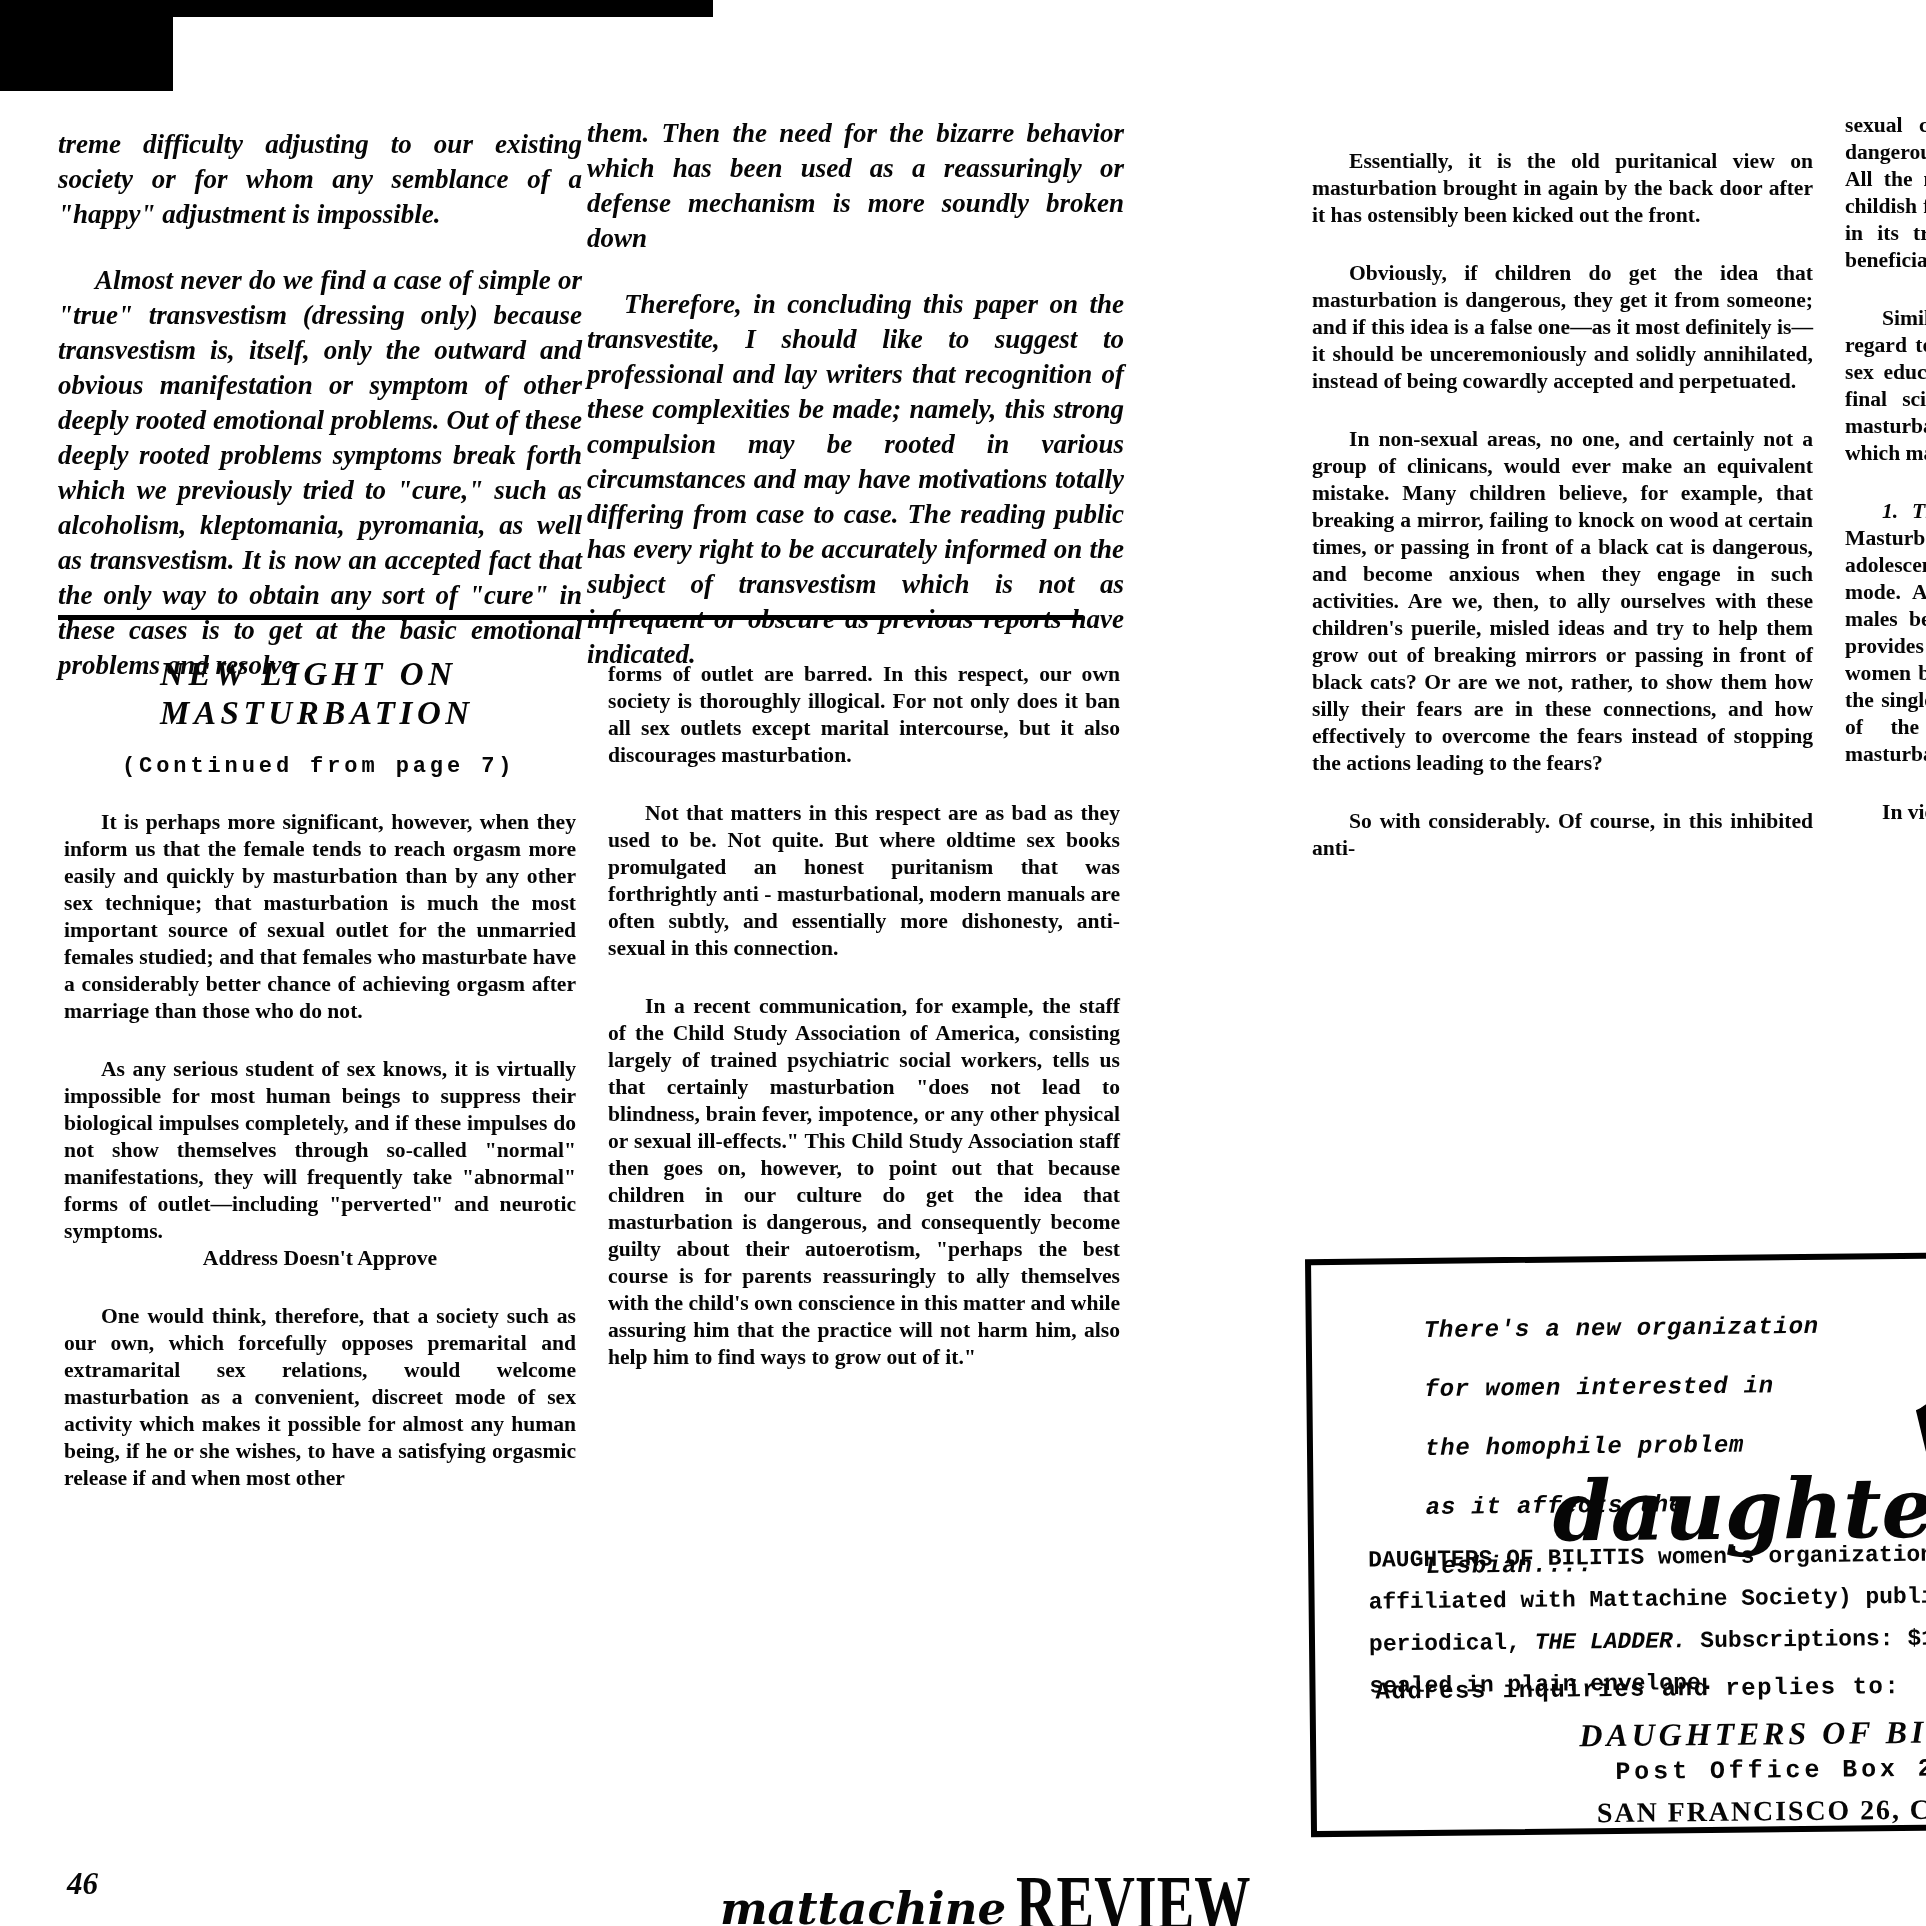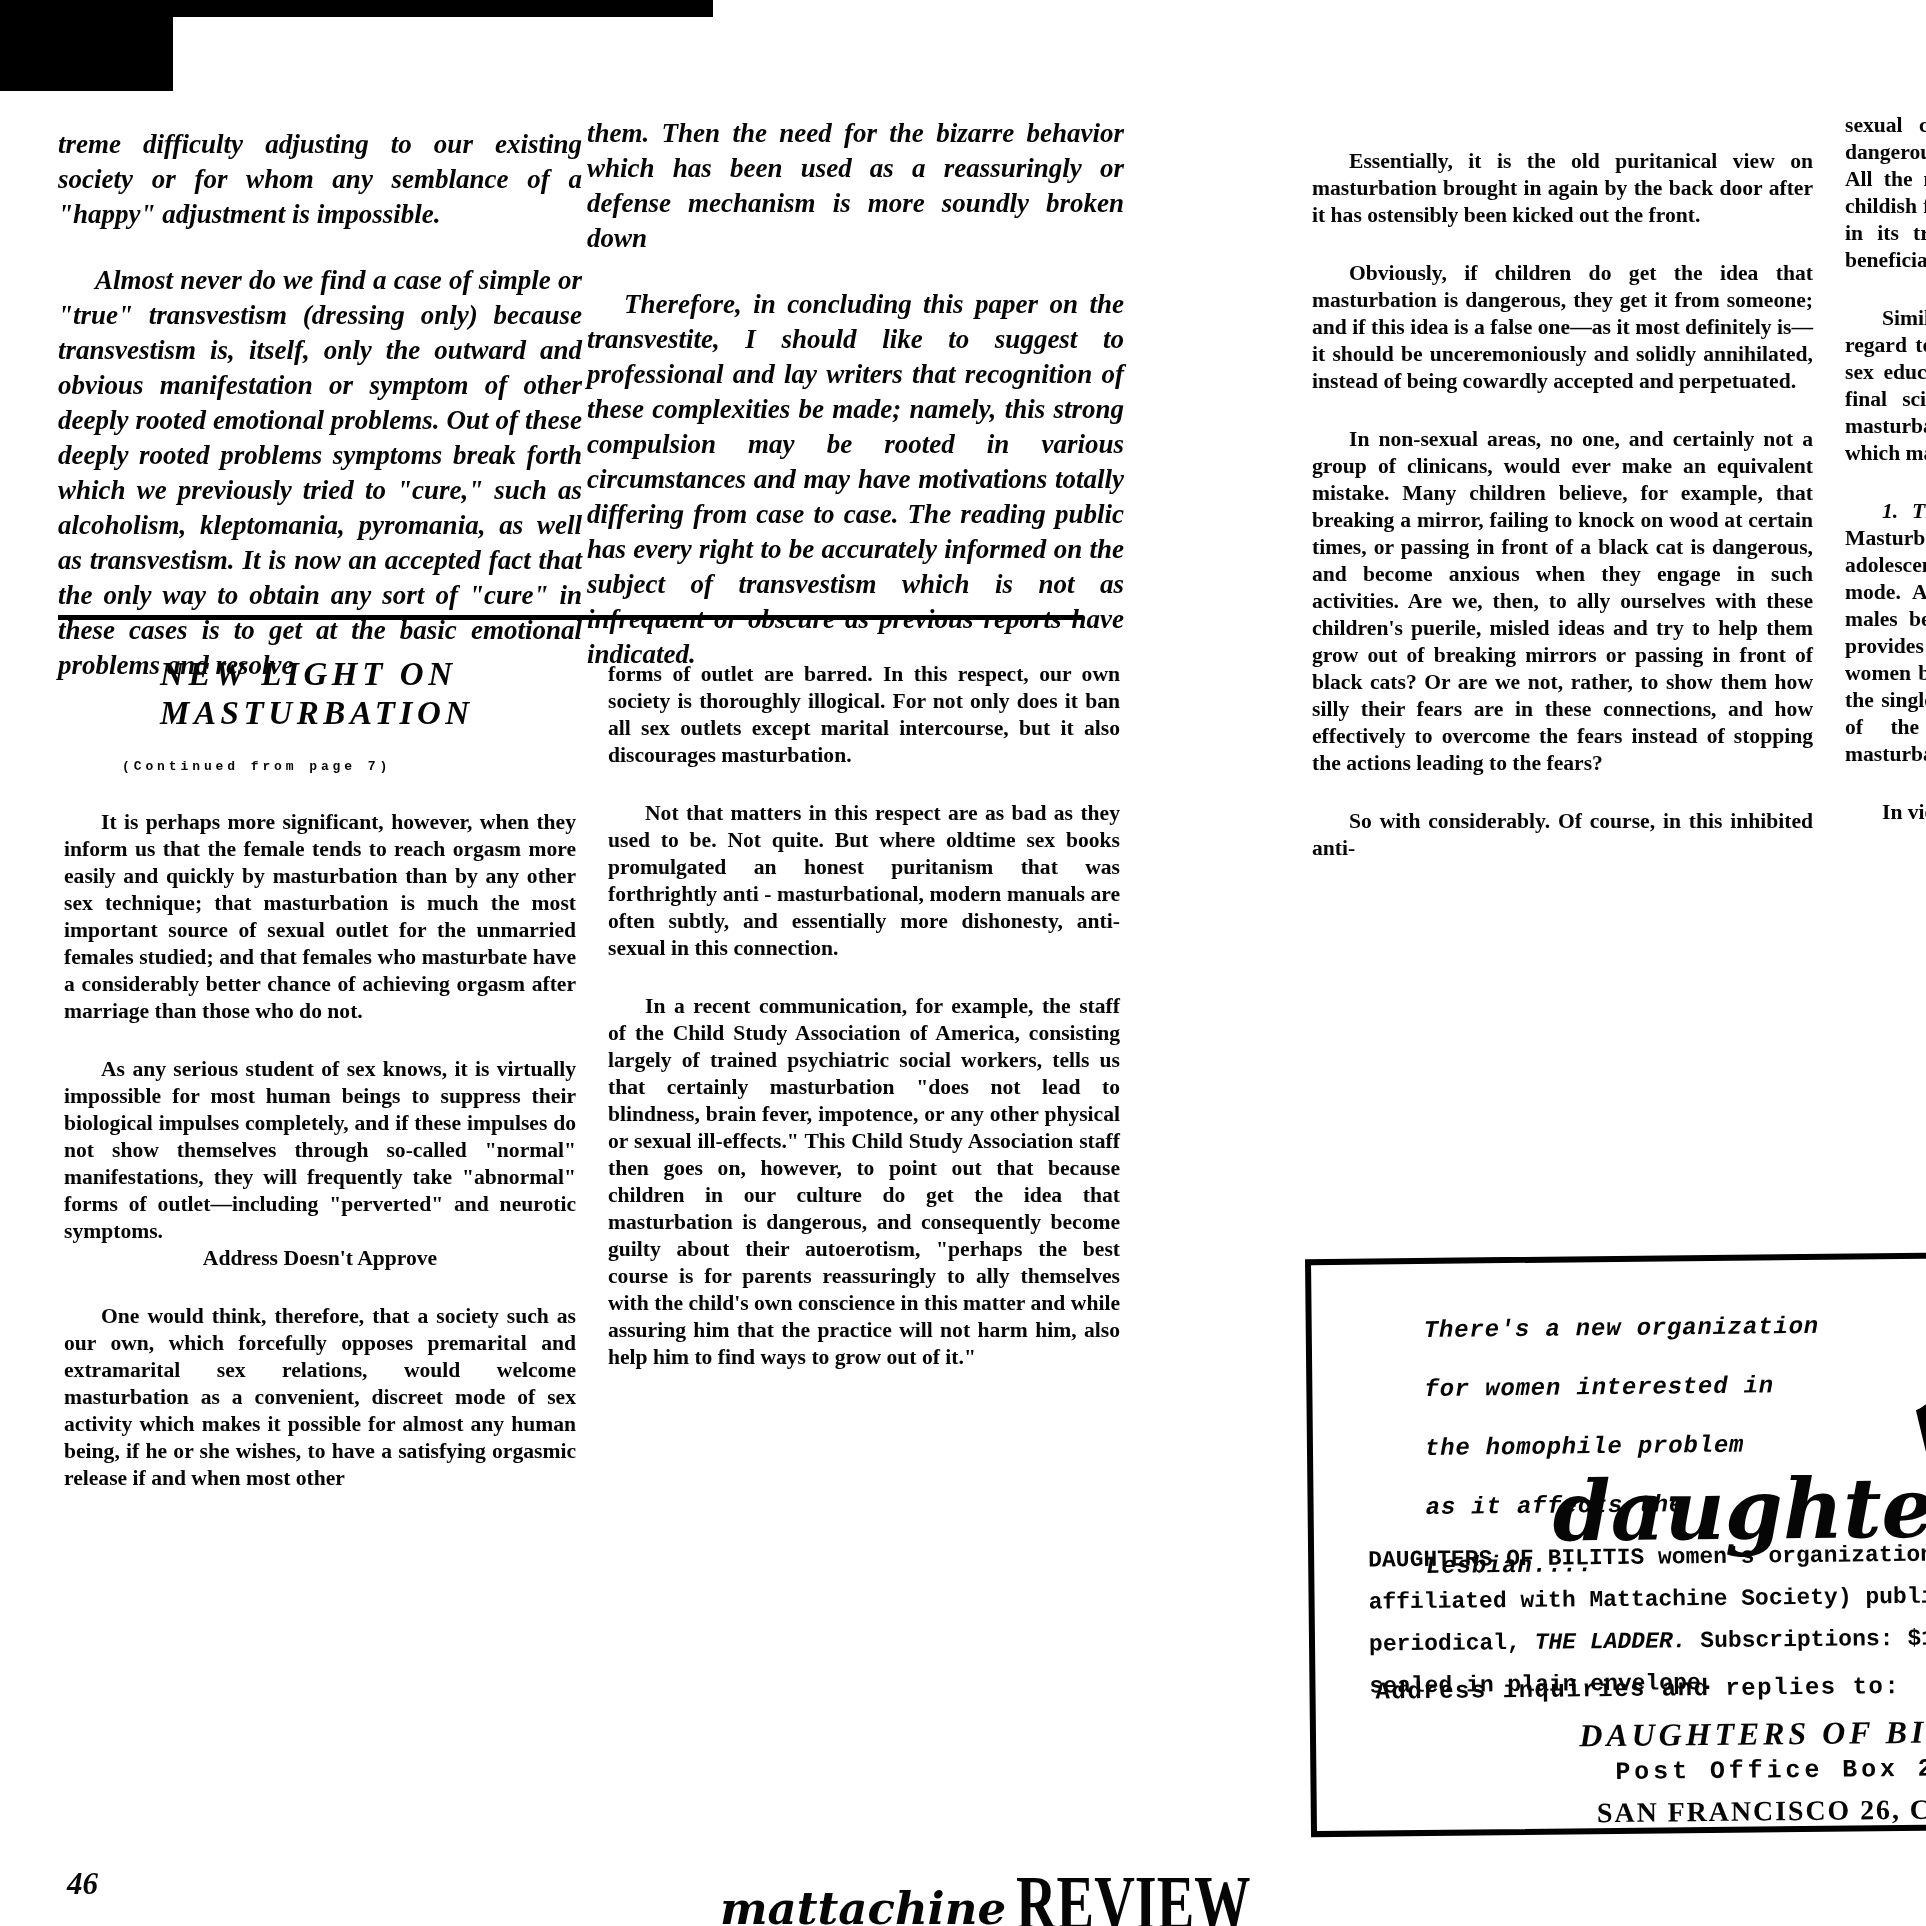--- a/index.html
+++ b/index.html
@@ -6,21 +6,21 @@
   #canvas{position:relative;width:2396px;height:1945px;background:#ffffff;overflow:hidden;
           font-family:"Liberation Serif",serif;color:#060606;}
   .col{position:absolute;text-align:justify;font-weight:bold;}
   .top-col{font-size:27px;line-height:35px;font-style:italic;}
   .body-col{font-size:21.6px;line-height:27px;}
   .col p{margin:0;padding:0;}
   .col p.ind{text-indent:37px;margin-top:31px;}
   .rule{position:absolute;background:#000;}
   .cont-title{font-style:italic;font-size:33px;line-height:39px;letter-spacing:4.6px;
               margin:0 0 23px 96px;text-align:left;}
-  .continued-note{font-family:"Liberation Mono",monospace;font-size:13px;line-height:21.6px;
+  .continued-note{font-family:"Liberation Mono",monospace;font-size:22px;line-height:21.6px;
                   letter-spacing:3.9px;margin:0 0 23px 58px;text-align:left;white-space:nowrap;}
   .subhead{text-align:center;text-indent:0;margin-right:54px;}
   .lead-italic{font-style:italic;}
   .pagenum{position:absolute;font-style:italic;font-weight:bold;font-size:31px;}
   .footer-logo{position:absolute;left:720px;top:1861px;white-space:nowrap;}
   .m-script{font-family:"DejaVu Serif",serif;font-style:italic;font-weight:bold;font-size:45px;}
   .m-review{display:inline-block;font-family:"Liberation Serif",serif;font-weight:bold;
             font-size:75px;letter-spacing:0px;transform:scale(0.75,1.05);
             transform-origin:left 75%;margin-left:9.6px;vertical-align:-4.6px;}
   .ad-box{position:absolute;left:1308px;top:1254px;width:988px;height:578px;

